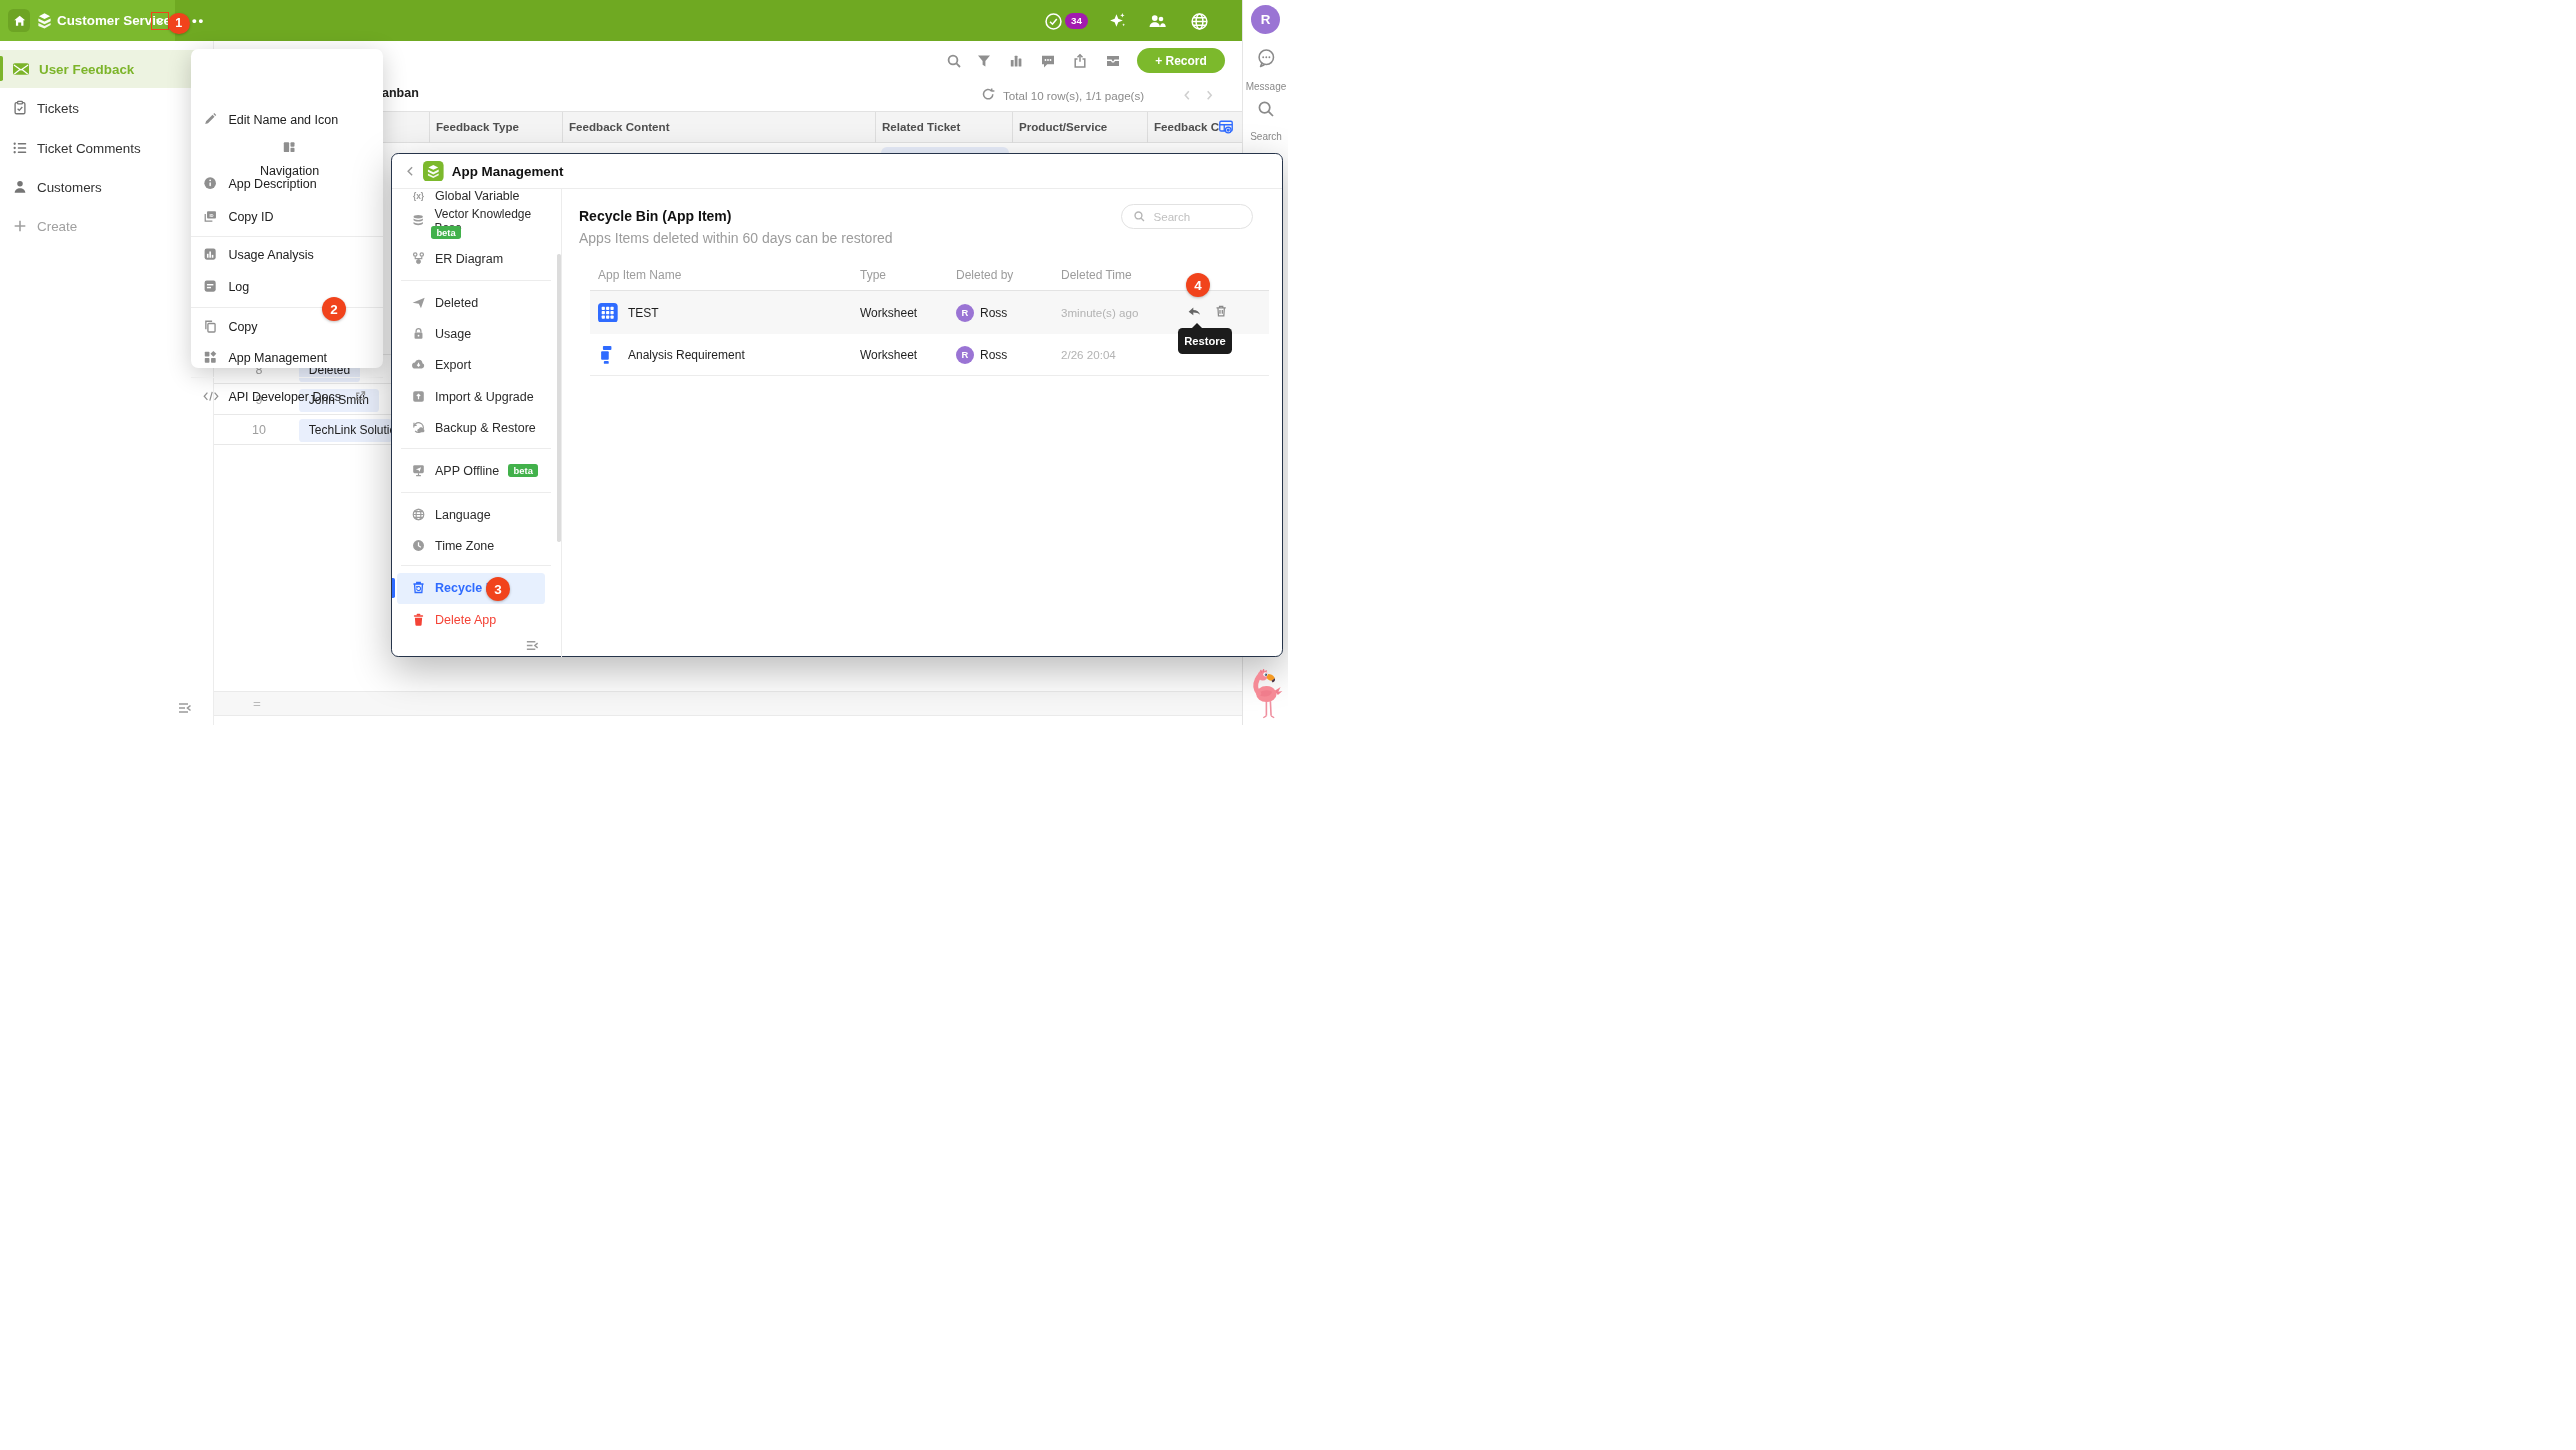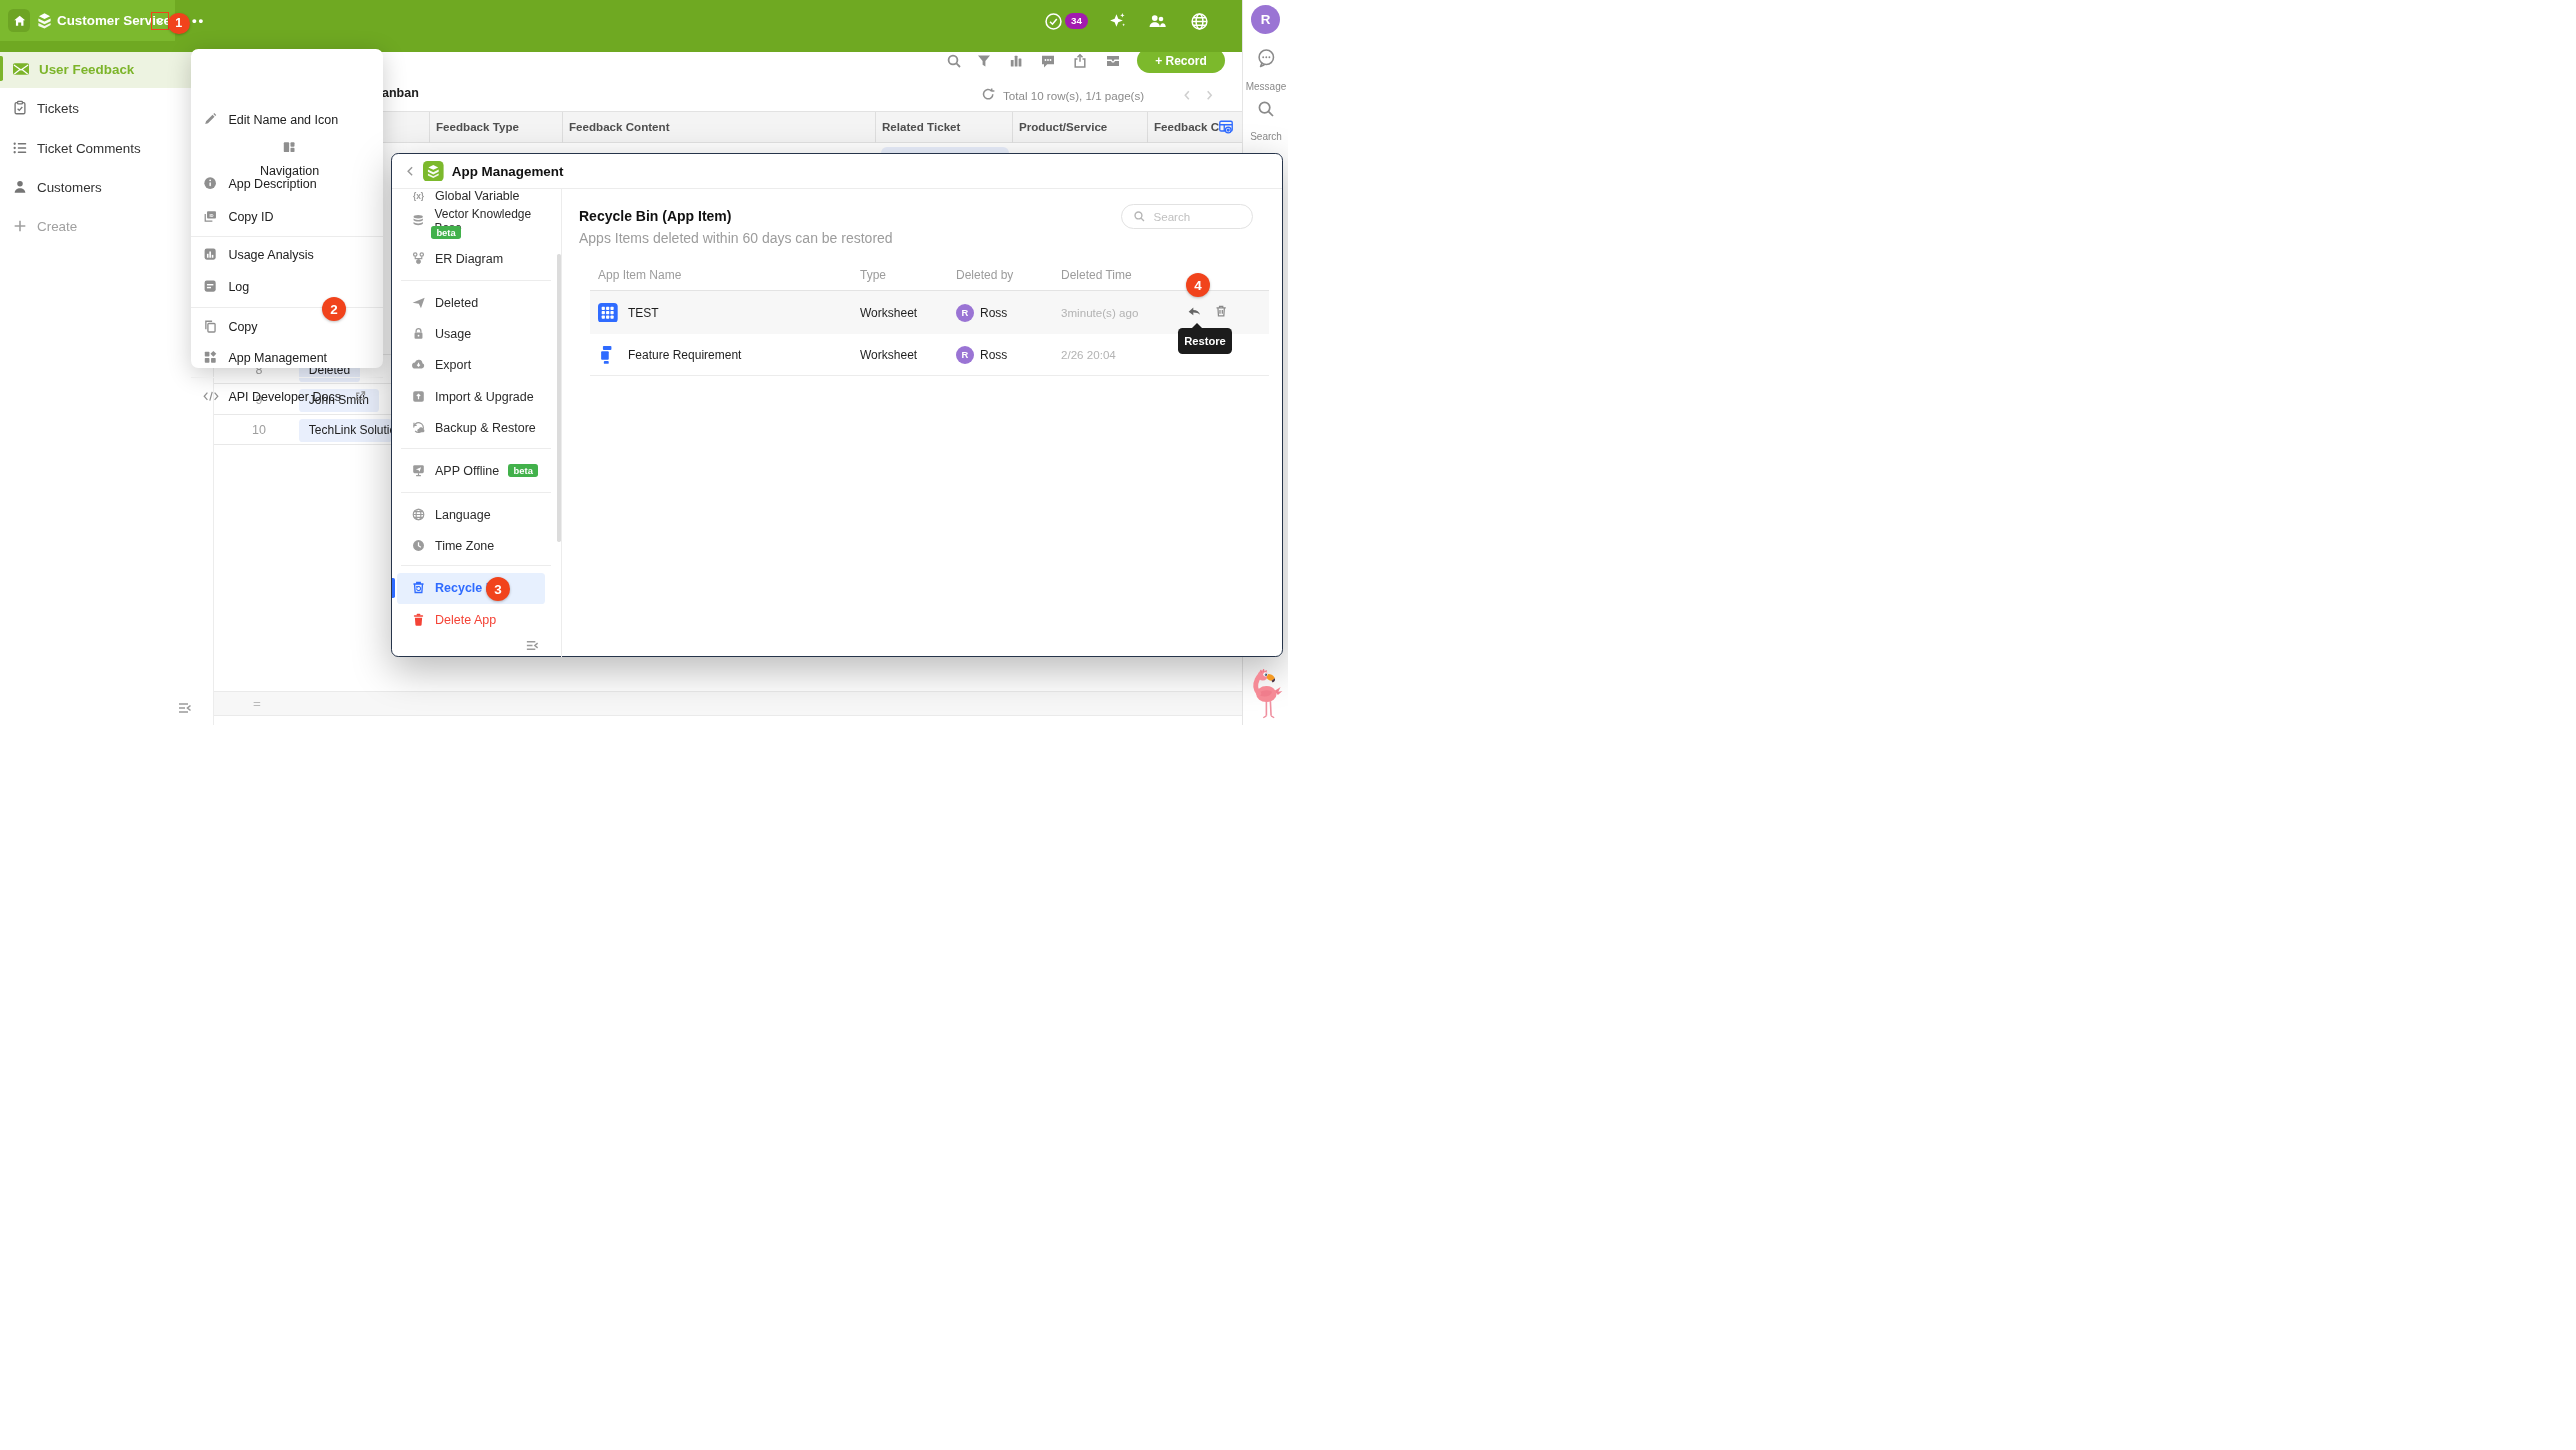--- a/index.html
+++ b/index.html
@@ -1,20 +1,20 @@
 <!DOCTYPE html>
 <html style="font-size:14.3px"><head>
 <meta charset="utf-8">
 <style>
   html,body{margin:0;padding:0;background:#fff;}
   *{box-sizing:border-box;font-family:"Liberation Sans",sans-serif;}
   .stage{position:relative;width:1288px;height:725px;overflow:hidden;background:#fff;}
   .ab{position:absolute;}
   
-  .topbar{position:absolute;left:0;top:0;width:1242px;height:52px;background:#6fa922;z-index:6;}
+  .topbar{position:absolute;left:0;top:0;width:1242px;height:41px;background:#6fa922;z-index:6;}
   .topbar-left{position:absolute;left:0;top:0;width:175px;height:41px;background:#7cb92e;}
   .home-btn{position:absolute;left:8px;top:9px;width:22.4px;height:23px;border-radius:5.4px;background:#6da424;display:flex;align-items:center;justify-content:center;}
   .app-title{position:absolute;left:57px;top:12.5px;color:#fff;font-size:13.4px;font-weight:bold;white-space:nowrap;}
   .chev-box{position:absolute;left:151px;top:11.6px;width:18px;height:18px;border:1.8px solid #f1431c;display:flex;align-items:center;justify-content:center;}
   .dots{position:absolute;left:192px;top:12.5px;color:#fff;font-size:13.4px;font-weight:bold;letter-spacing:1.8px;}
   .badge34{position:absolute;left:1065px;top:12.5px;height:16px;min-width:23px;border-radius:8px;background:#a21caf;color:#fff;font-size:9.8px;font-weight:bold;display:flex;align-items:center;justify-content:center;padding:0 4.5px;}
   .step{position:absolute;border-radius:50%;background:#f1431c;color:#fff;font-weight:bold;display:flex;align-items:center;justify-content:center;z-index:40;box-shadow:0 0.9px 2.7px rgba(0,0,0,.25);}
   
   .rail{position:absolute;left:1242px;top:0;width:46px;height:725px;background:#fff;border-left:0.9px solid #e5e5e5;z-index:5;}
   .rail-label{position:absolute;left:0;width:46px;text-align:center;font-size:10px;color:#8a8a8a;}
@@ -521,21 +521,21 @@
           <path d="M2.8 4.2h10.4M6.2 4.2V2.6h3.6v1.6M4.4 4.2l.6 9.2h6l.6-9.2M6.7 6.8v4.2M9.3 6.8v4.2"></path>
         </svg>
     </div>
 
     <div class="ab" style="left:198px;top:180px;width:679px;height:42px;border-bottom:0.9px solid #ececec;">
       <svg class="ab" style="left:8px;top:10.7px;" width="19.7" height="19.7" viewBox="0 0 22 22" fill="#2f6bff">
           <rect x="5.5" y="1" width="9.5" height="4.5" rx="1"></rect>
           <rect x="3.5" y="7" width="8.5" height="9.5" rx="1"></rect>
           <rect x="6.5" y="18" width="5.5" height="3" rx="1"></rect>
         </svg>
-      <span class="ab" style="left:38px;top:14.3px;font-size:12px;color:#1f1f1f;">Feature Requirement</span>
+      <span class="ab" style="left:38px;top:14.3px;font-size:12px;color:#1f1f1f;">Analysis Requirement</span>
       <span class="ab" style="left:270px;top:14.3px;font-size:12px;color:#1f1f1f;">Worksheet</span>
       <div class="avatar ab" style="left:366px;top:11.6px;width:18px;height:18px;font-size:9.4px;">R</div>
       <span class="ab" style="left:390px;top:14.3px;font-size:12px;color:#1f1f1f;">Ross</span>
       <span class="ab" style="left:471px;top:14.3px;font-size:11.6px;color:#b3b3b3;">2/26 20:04</span>
     </div>
     <div class="tooltip">Restore</div>
   </div>
   <div class="step" style="left:486px;top:577px;width:24px;height:24px;font-size:13.4px;">3</div>
   <div class="step" style="left:1186px;top:273px;width:24px;height:24px;font-size:13.4px;">4</div>
 

